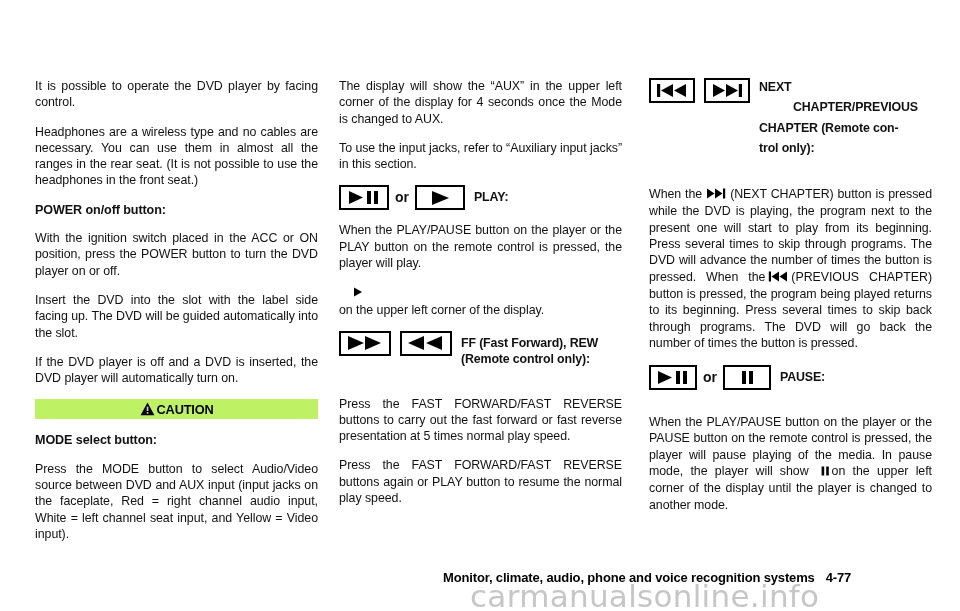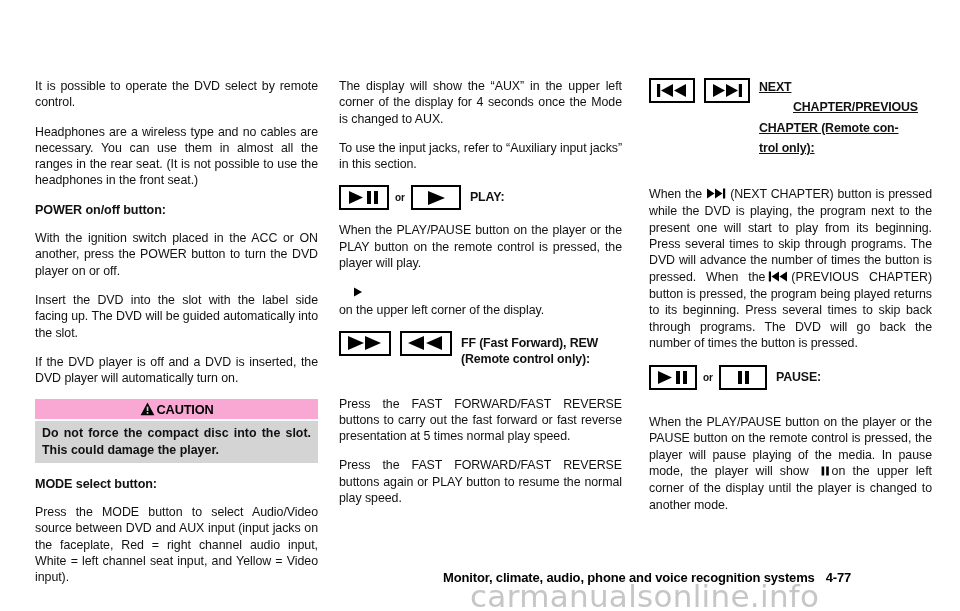--- a/index.html
+++ b/index.html
@@ -36,21 +36,21 @@
     font-weight:bold;
     letter-spacing:-0.1px;
   }
 
   
   .caution{
     margin:4px 0 13px 0;
     width:283px;
   }
   .caution-head{
-    background:#f9a8d4;
+    background:#bef264;
     height:20px;
     display:flex;
     align-items:center;
     justify-content:center;
     gap:2px;
   }
   .caution-head .label{
     font-size:12.8px;
     font-weight:bold;
     letter-spacing:-0.2px;
@@ -85,21 +85,21 @@
     display:flex;
     align-items:center;
     justify-content:center;
     flex:none;
   }
   .btnbox.w52{width:52px;}
   .btnbox.w50{width:50px;}
   .btnbox.w48{width:48px;}
   .btnbox.w46{width:46px;}
   .or{
-    font-size:10px;
+    font-size:14px;
     font-weight:bold;
     margin:0 6px;
     line-height:25px;
   }
   .btncap{
     font-size:12.4px;
     font-weight:bold;
     line-height:16.3px;
     margin-left:9px;
     padding-top:4px;
@@ -139,43 +139,40 @@
     z-index:-1;
   }
 </style>
 </head>
 <body>
 
 <div class="page">
 
   <div class="col col-left">
 
-    <p class="para">It is possible to operate the DVD select by remote control.</p>
+    <p class="para">It is possible to operate the DVD player by facing control.</p>
     <p class="para">Headphones are a wireless type and no cables are necessary. You can use them in almost all the ranges in the rear seat. (It is not possible to use the headphones in the front seat.)</p>
 
     <h4 class="sub">POWER on/off button:</h4>
 
-    <p class="para">With the ignition switch placed in the ACC or ON another, press the POWER button to turn the DVD player on or off.</p>
+    <p class="para">With the ignition switch placed in the ACC or ON position, press the POWER button to turn the DVD player on or off.</p>
     <p class="para">Insert the DVD into the slot with the label side facing up. The DVD will be guided automatically into the slot.</p>
     <p class="para">If the DVD player is off and a DVD is inserted, the DVD player will automatically turn on.</p>
 
     <div class="caution">
       <div class="caution-head">
         <span>
           <svg class="warn-tri" width="15" height="14" viewBox="0 0 15 14" aria-hidden="true">
             <polygon points="7.5,0.6 14.4,13.2 0.6,13.2" fill="#000"></polygon>
             <rect x="6.7" y="4.6" width="1.7" height="4.4" fill="#c9c9c9"></rect>
             <rect x="6.7" y="10.0" width="1.7" height="1.7" fill="#c9c9c9"></rect>
           </svg>
         </span>
         <span class="label">CAUTION</span>
       </div>
-      <div class="caution-body">
-        <p>Do not force the compact disc into the slot. This could damage the player.</p>
-      </div>
     </div>
 
     <h4 class="sub">MODE select button:</h4>
 
     <p class="para">Press the MODE button to select Audio/Video source between DVD and AUX input (input jacks on the faceplate, Red = right channel audio input, White = left channel seat input, and Yellow = Video input).</p>
   </div>
 
   <div class="col col-mid">
 
     <p class="para">The display will show the “AUX” in the upper left corner of the display for 4 seconds once the Mode is changed to AUX.</p>
@@ -239,21 +236,21 @@
         </svg>
       </div>
       <div class="spacer8"></div>
       <div class="btnbox w46">
         <svg width="34" height="15" viewBox="0 0 34 15" aria-hidden="true">
           <polygon points="3,1 15,7.5 3,14" fill="#000"></polygon>
           <polygon points="16,1 28,7.5 16,14" fill="#000"></polygon>
           <rect x="28.8" y="1" width="3.2" height="13" fill="#000"></rect>
         </svg>
       </div>
-      <div class="btncap" style="padding-top:1px;text-decoration:underline;">
+      <div class="btncap" style="padding-top:1px;">
         <span>NEXT</span>
         <span class="l2" style="margin-top:4px;margin-left:34px;">CHAPTER/PREVIOUS</span>
         <span class="l2" style="margin-top:4px;">CHAPTER (Remote con-</span>
         <span class="l2" style="margin-top:4px;">trol only):</span>
       </div>
     </div>
 
     <p class="para" style="margin-top:30px;"><span>When the</span><span class="inline-ico" style="margin:0 4px;"><svg width="20" height="11" viewBox="0 0 20 11" aria-hidden="true">
             <polygon points="1,0.5 8.5,5.5 1,10.5" fill="#000"></polygon>
             <polygon points="9,0.5 16.5,5.5 9,10.5" fill="#000"></polygon>

